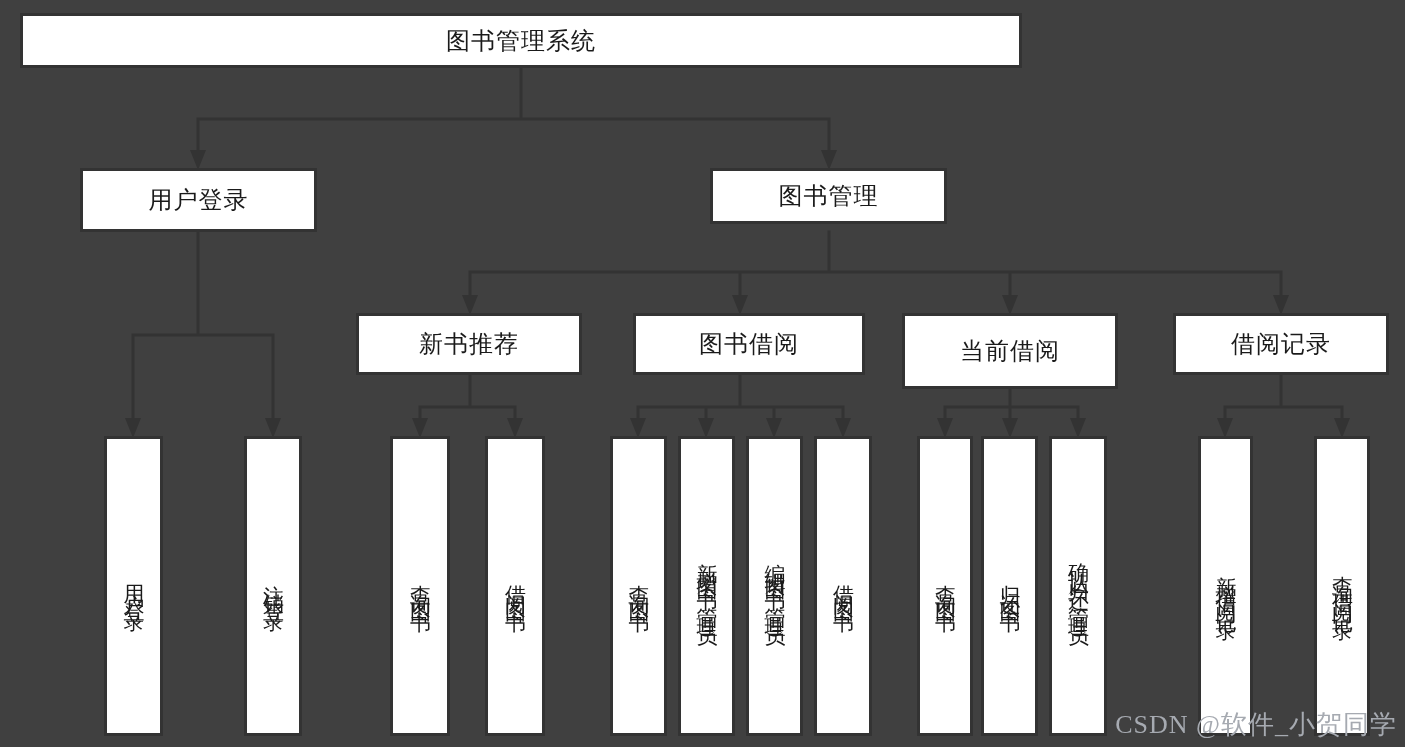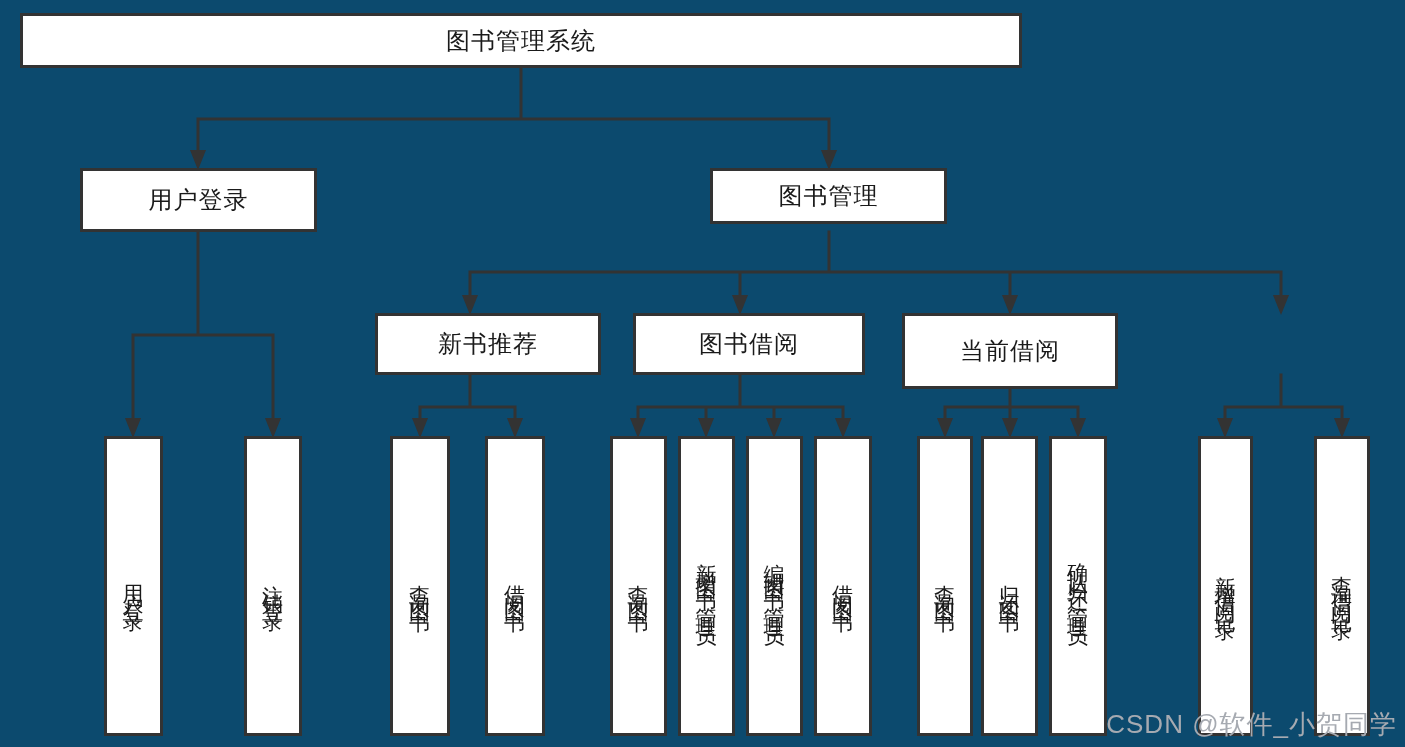--- a/index.html
+++ b/index.html
@@ -1,20 +1,20 @@
 <!DOCTYPE html>
 <html><head>
 <meta charset="utf-8">
 <style>
   html,body{margin:0;padding:0;background:#ffffff;}
   .canvas{
     position:relative;
     width:1405px;height:747px;
-    background:#0c4a6e;
-    font-family:Liberation Sans, sans-serif;
+    background:#404040;
+    font-family:Liberation Serif, serif;
     overflow:hidden;
   }
   #connectors{position:absolute;left:0;top:0;z-index:0;}
   .node{
     position:absolute;
     box-sizing:border-box;
     border:3px solid #333333;
     background:#ffffff;
     color:#1a1a1a;
     display:flex;align-items:center;justify-content:center;
@@ -71,28 +71,31 @@
     <span>图书管理系统</span>
   </div>
 
   <div class="node h" style="left:80px;top:168px;width:237px;height:64px">
     <span>用户登录</span>
   </div>
   <div class="node h" style="left:710px;top:168px;width:237px;height:56px">
     <span>图书管理</span>
   </div>
 
-  <div class="node h" style="left:375px;top:313px;width:226px;height:62px">
+  <div class="node h" style="left:356px;top:313px;width:226px;height:62px">
     <span>新书推荐</span>
   </div>
   <div class="node h" style="left:633px;top:313px;width:232px;height:62px">
     <span>图书借阅</span>
   </div>
   <div class="node h" style="left:902px;top:313px;width:216px;height:76px">
     <span>当前借阅</span>
+  </div>
+  <div class="node h" style="left:1173px;top:313px;width:216px;height:62px">
+    <span>借阅记录</span>
   </div>
 
   <div class="node v" style="left:104px;top:436px;width:59px;height:300px">
     <span>用户登录</span>
   </div>
   <div class="node v" style="left:244px;top:436px;width:58px;height:300px">
     <span>注销登录</span>
   </div>
 
   <div class="node v" style="left:390px;top:436px;width:60px;height:300px">

